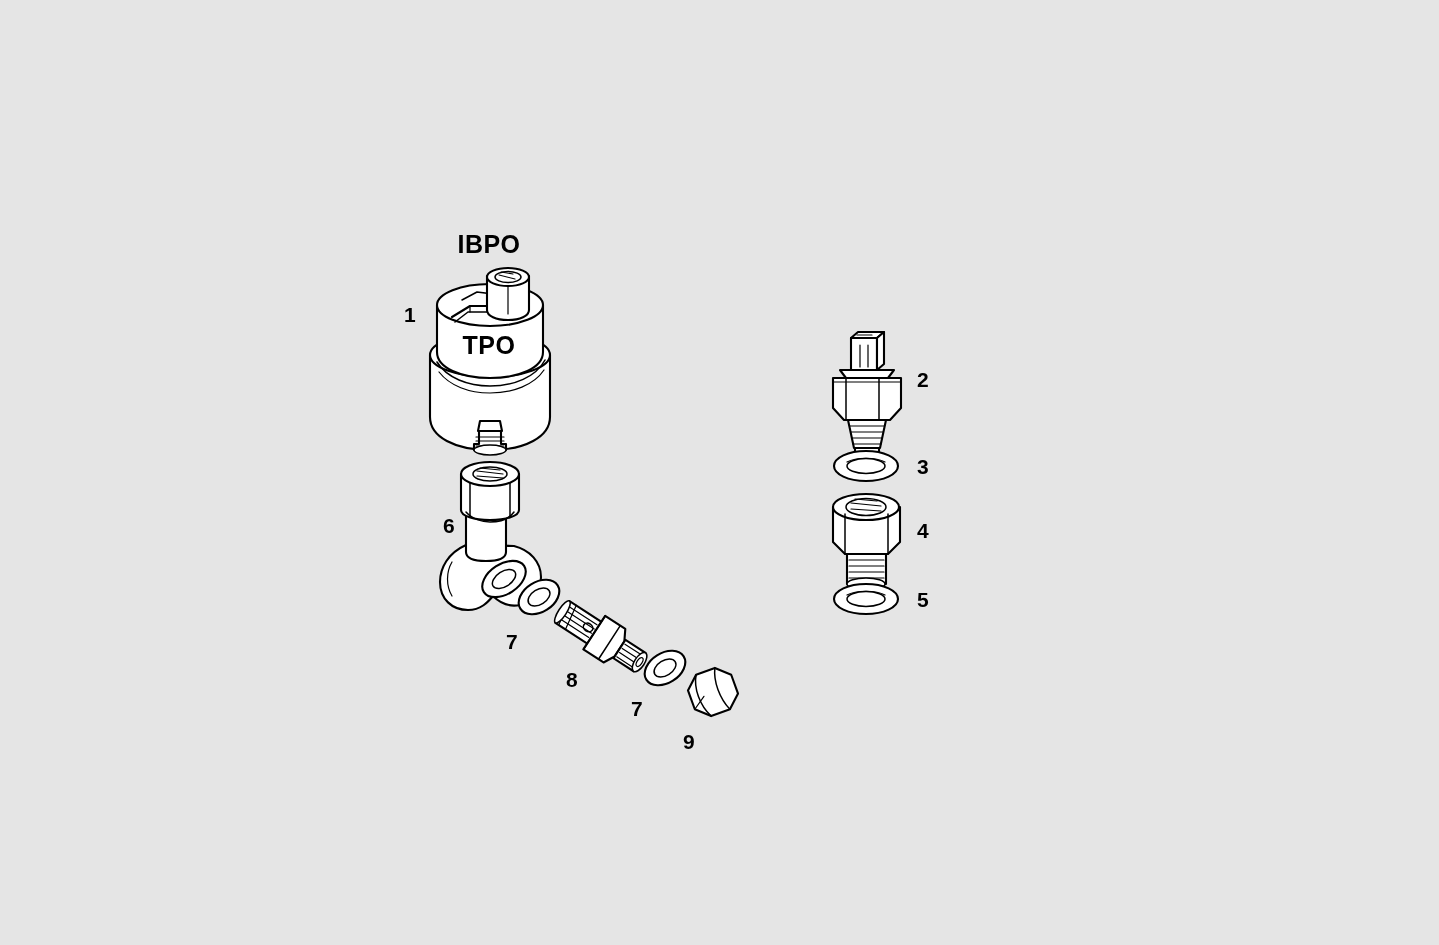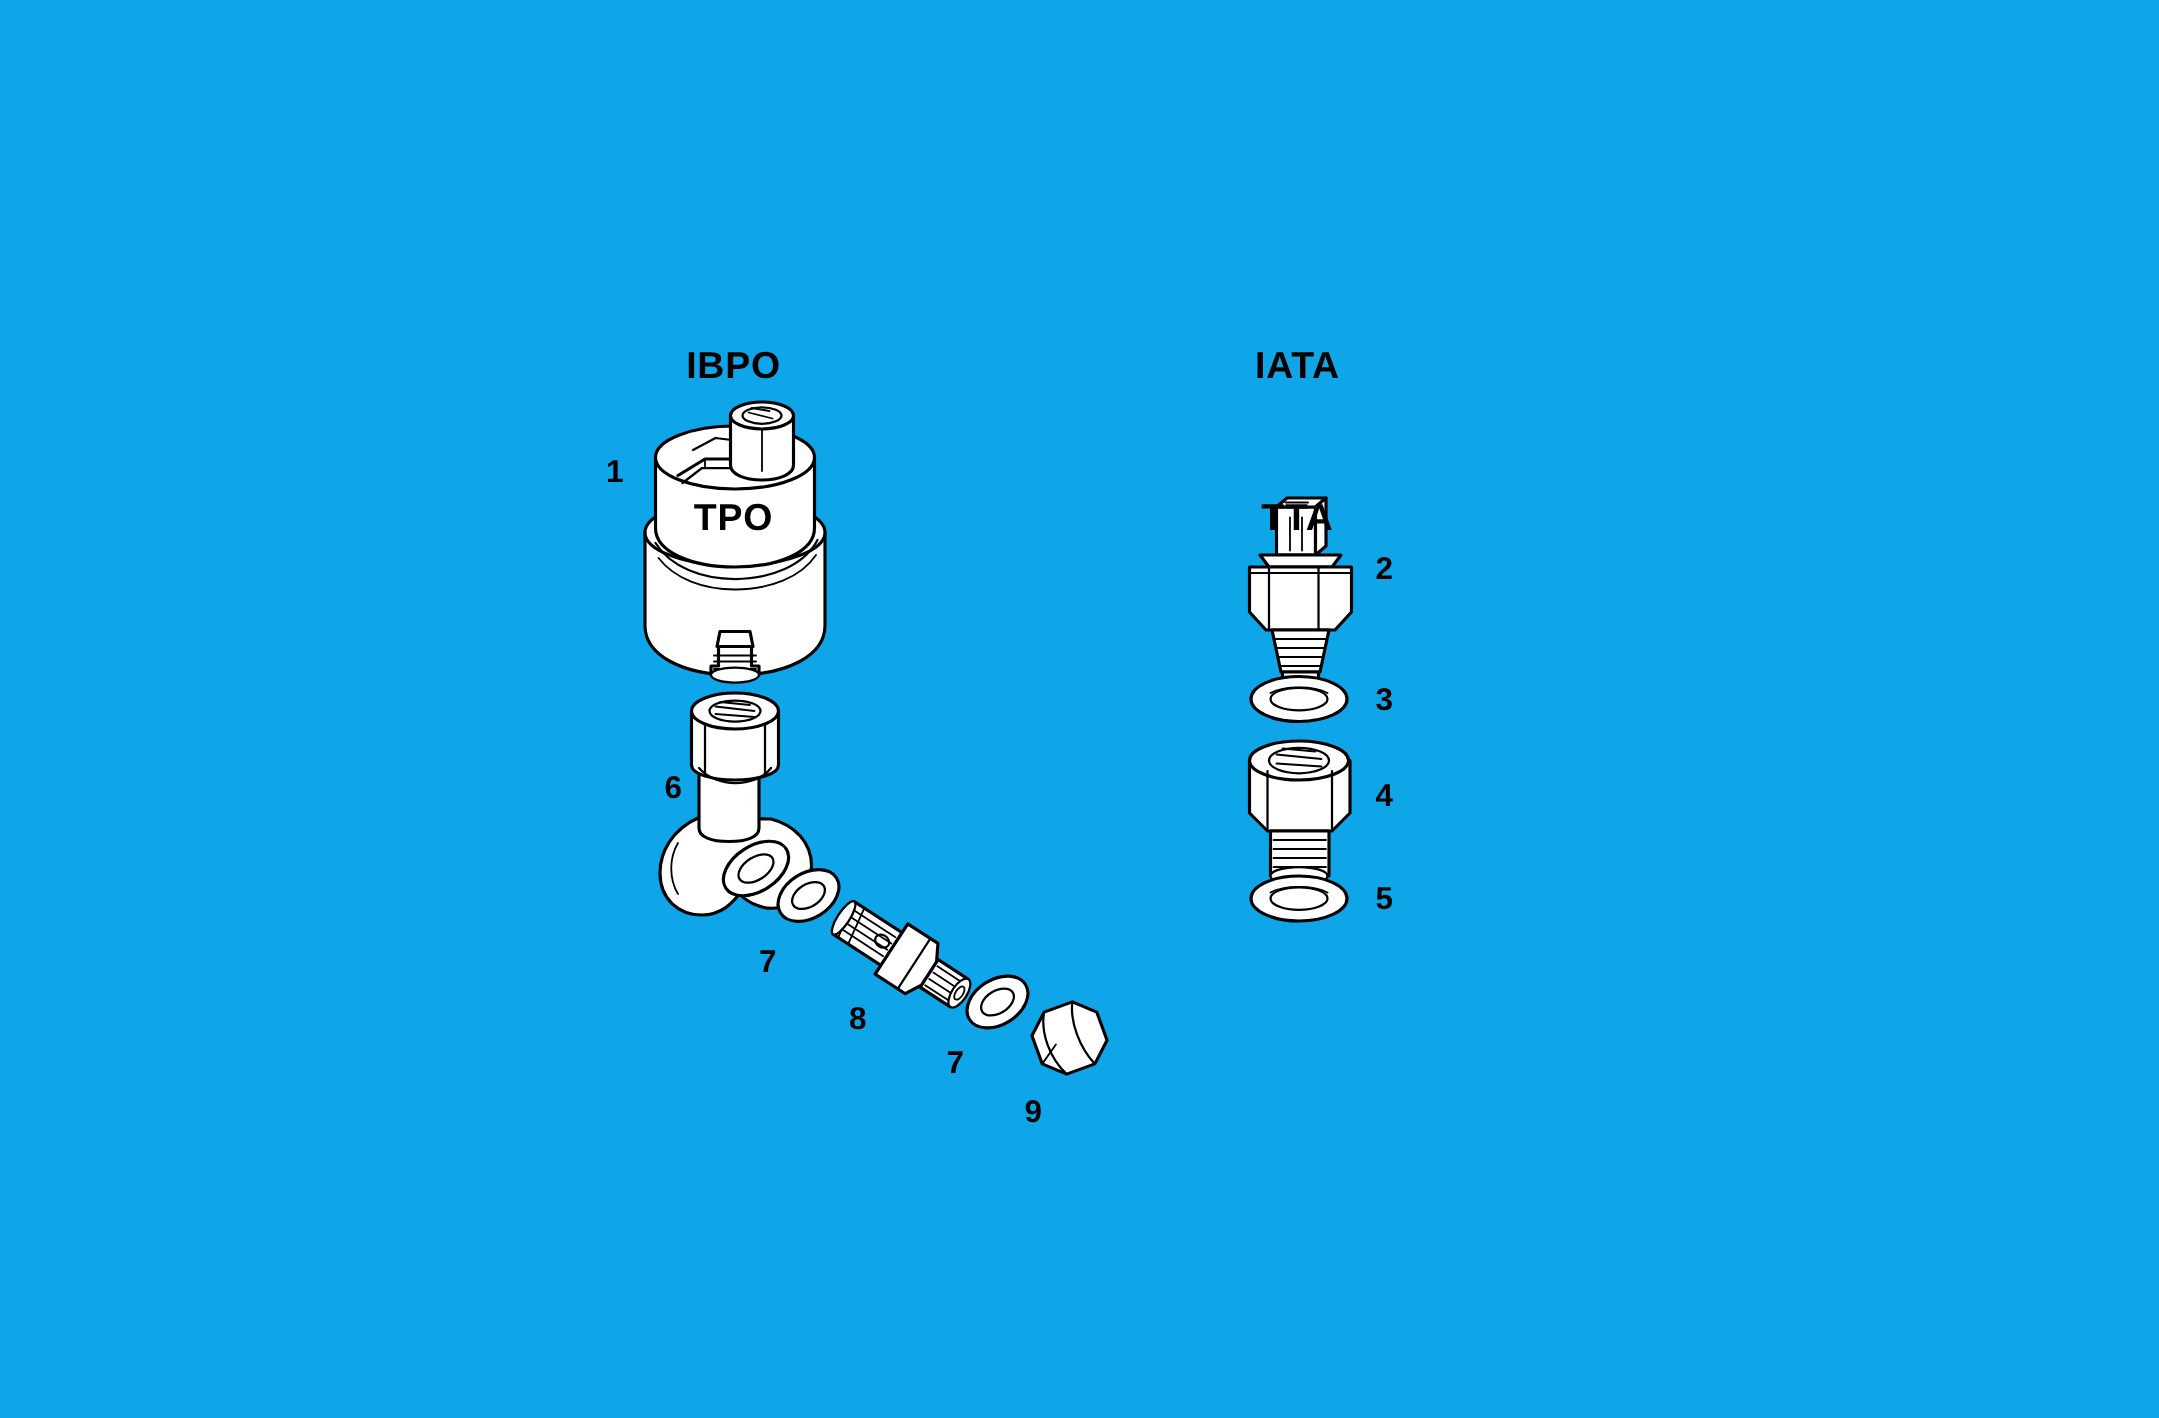--- a/index.html
+++ b/index.html
@@ -13,21 +13,21 @@
     height: 945px;
     overflow: hidden;
     font-family: "Liberation Sans", sans-serif;
     position: relative;
   }
   #sheet {
     position: absolute;
     left: 0; top: 0;
     width: 1439px;
     height: 945px;
-    background: #0ea5e9;
+    background: #e5e5e5;
   }
   svg.diagram {
     position: absolute;
     left: 0; top: 0;
     width: 1439px;
     height: 945px;
     display: block;
   }
   .ln {
     fill: none;
@@ -247,24 +247,20 @@
       <path class="ln-fine" d="M847 595 C856 590 876 590 885 595"></path>
     </g>
 
   </svg>
 
   <div class="group-heading" style="left:414px; top:160px; width:150px;">
     <div>IBPO</div>
     <div>TPO</div>
   </div>
 
-  <div class="group-heading" style="left:790px; top:160px; width:150px;">
-    <div>IATA</div>
-    <div>TTA</div>
-  </div>
 
   <div class="callout" style="left:404px; top:303px;">1</div>
   <div class="callout" style="left:443px; top:514px;">6</div>
   <div class="callout" style="left:506px; top:630px;">7</div>
   <div class="callout" style="left:566px; top:668px;">8</div>
   <div class="callout" style="left:631px; top:697px;">7</div>
   <div class="callout" style="left:683px; top:730px;">9</div>
   <div class="callout" style="left:917px; top:368px;">2</div>
   <div class="callout" style="left:917px; top:455px;">3</div>
   <div class="callout" style="left:917px; top:519px;">4</div>

